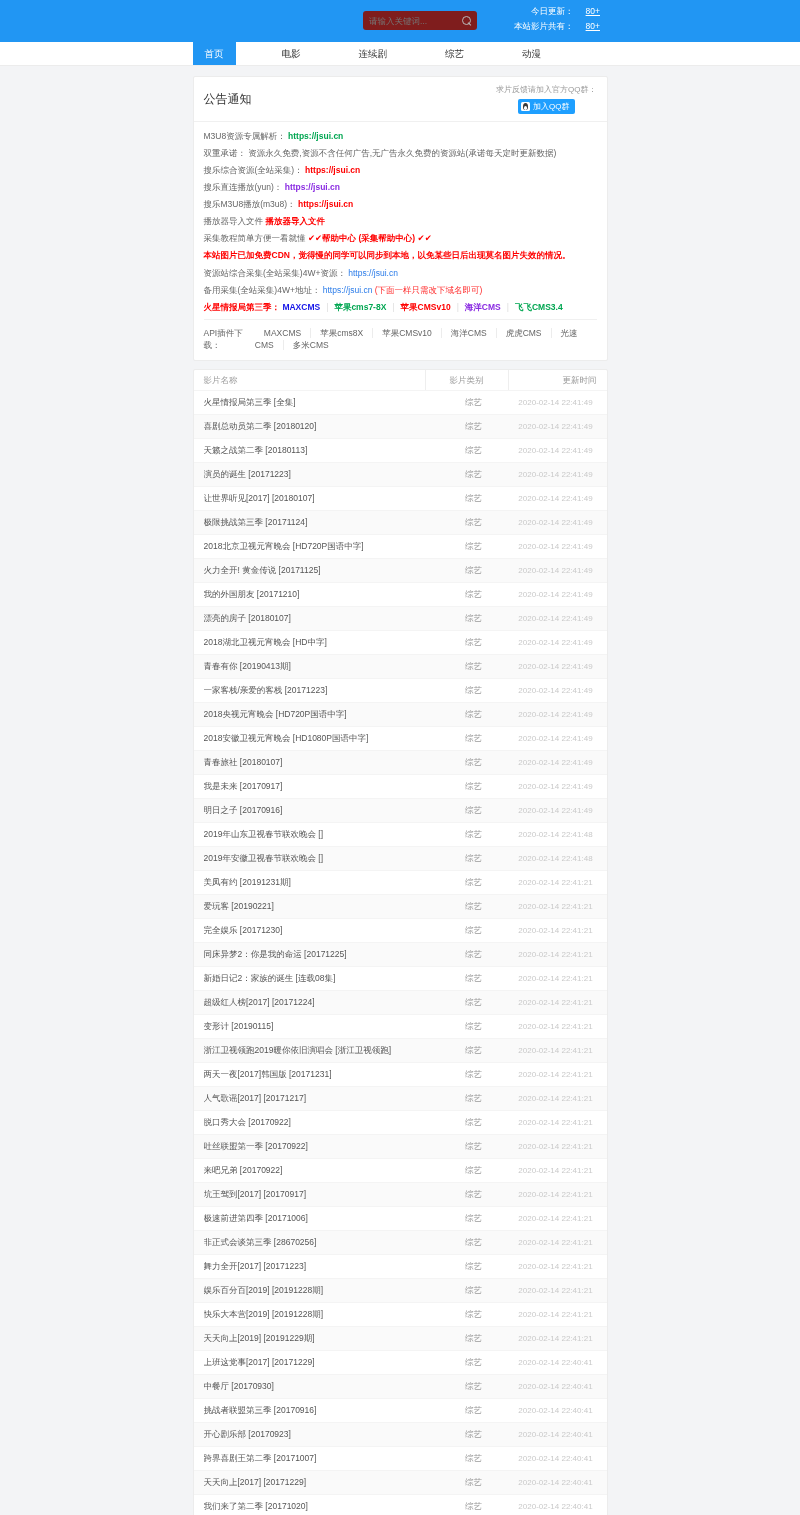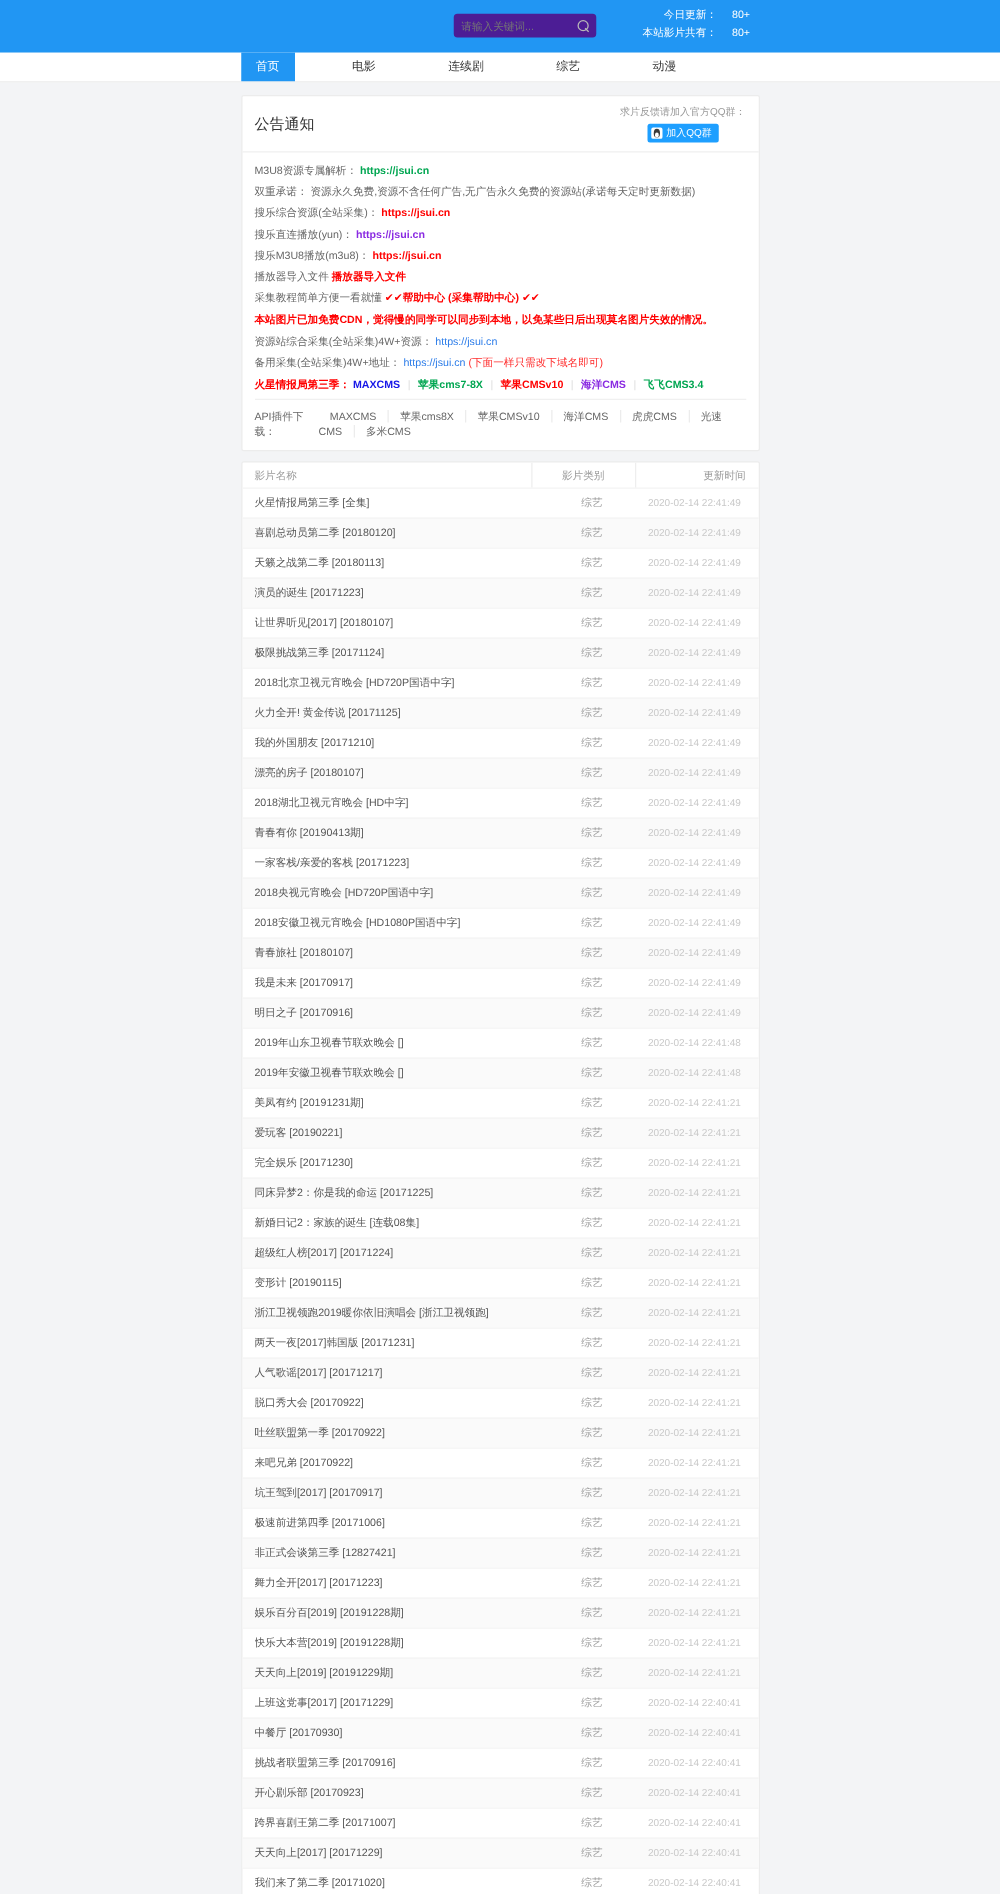--- a/index.html
+++ b/index.html
@@ -1,25 +1,25 @@
 <!DOCTYPE html>
 <html><head>
 <meta charset="utf-8">
 <style>
   html,body{margin:0;padding:0;background:#f3f4f6;font-family:"Liberation Sans","DejaVu Sans",sans-serif;}
   body{width:800px;min-height:1515px;}
   
   .topbar{height:42px;background:#2196f3;position:relative;}
-  .search{position:absolute;left:363px;top:11px;width:114px;height:19px;background:#4c1d95;border-radius:3px;display:flex;align-items:center;padding:0 6px;box-sizing:border-box;}
+  .search{position:absolute;left:363px;top:11px;width:114px;height:19px;background:#7f1d1d;border-radius:3px;display:flex;align-items:center;padding:0 6px;box-sizing:border-box;}
   .search input{border:0;outline:0;flex:1;font-size:8.5px;color:#999;background:transparent;min-width:0;padding:0;font-family:inherit;}
   .mag{width:7px;height:7px;border:1px solid #b9b9b9;border-radius:50%;position:relative;flex:none;}
   .mag::after{content:"";position:absolute;width:1px;height:4px;background:#b9b9b9;left:6px;top:5px;transform:rotate(-45deg);}
   .stats{position:absolute;right:200px;top:6px;display:grid;grid-template-columns:auto auto;column-gap:12px;row-gap:3px;font-size:8.5px;color:#fff;}
   .stats .lab{text-align:right;}
-  .stats .val{text-align:left;}
+  .stats .val{text-align:left;text-decoration:underline;}
   
   .navwrap{background:#fff;border-bottom:1px solid #ececec;}
   .nav{width:415px;margin:0 auto;display:flex;gap:28px;}
   .tab{line-height:23px;height:23px;padding:0 12px;font-size:9.5px;color:#333;margin-right:6px;cursor:pointer;}
   .tab.active{background:#2196f3;color:#fff;}
   
   .container{width:415px;margin:10px auto 0;}
   .card{background:#fff;border:1px solid #ececec;border-radius:2px;box-sizing:border-box;}
   
   .notice-head{display:flex;justify-content:space-between;align-items:center;padding:7px 10px;border-bottom:1px solid #f0f0f0;}
@@ -288,21 +288,21 @@
           <span class="td-title">坑王驾到[2017] [20170917]</span>
           <span class="td-cat">综艺</span>
           <span class="td-time">2020-02-14 22:41:21</span>
         </div>
         <div class="t-row">
           <span class="td-title">极速前进第四季 [20171006]</span>
           <span class="td-cat">综艺</span>
           <span class="td-time">2020-02-14 22:41:21</span>
         </div>
         <div class="t-row">
-          <span class="td-title">非正式会谈第三季 [12827421]</span>
+          <span class="td-title">非正式会谈第三季 [28670256]</span>
           <span class="td-cat">综艺</span>
           <span class="td-time">2020-02-14 22:41:21</span>
         </div>
         <div class="t-row">
           <span class="td-title">舞力全开[2017] [20171223]</span>
           <span class="td-cat">综艺</span>
           <span class="td-time">2020-02-14 22:41:21</span>
         </div>
         <div class="t-row">
           <span class="td-title">娱乐百分百[2019] [20191228期]</span>

